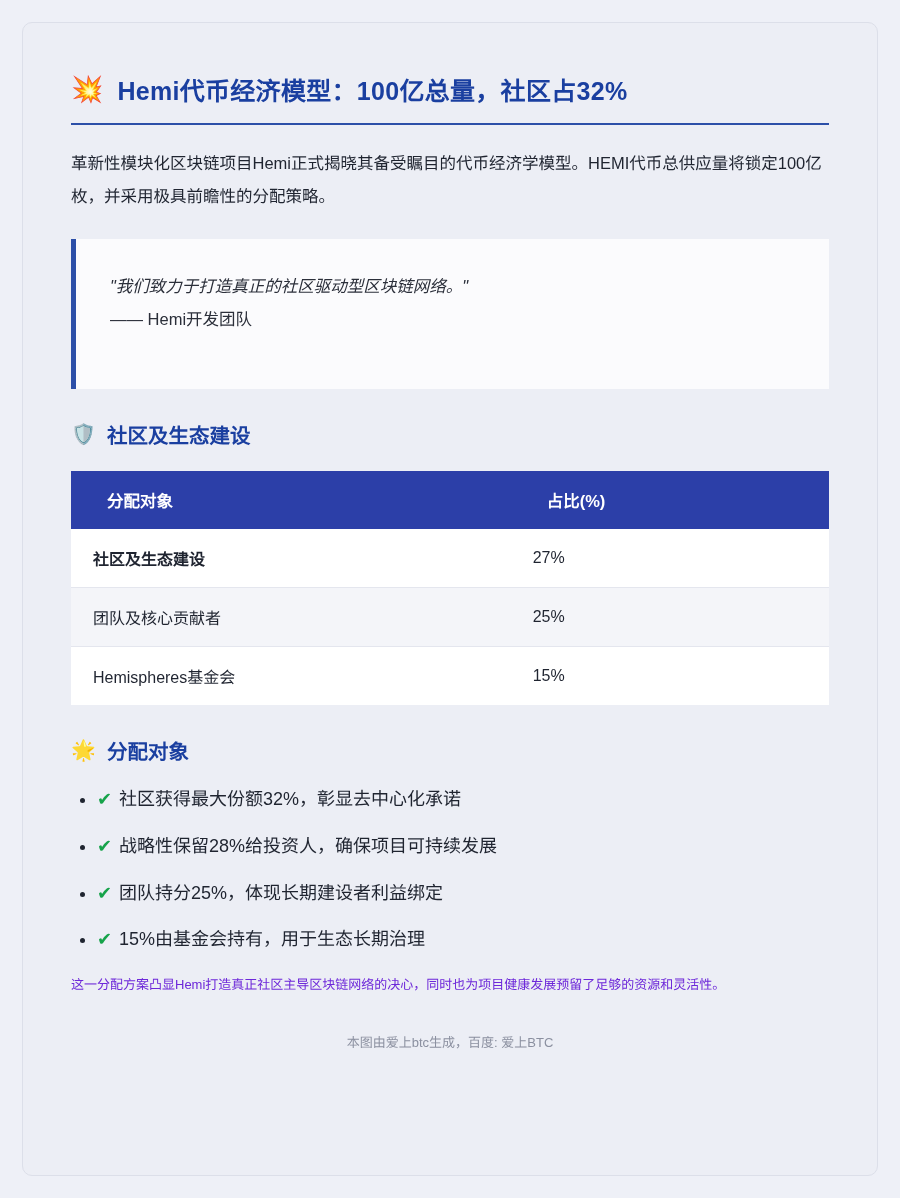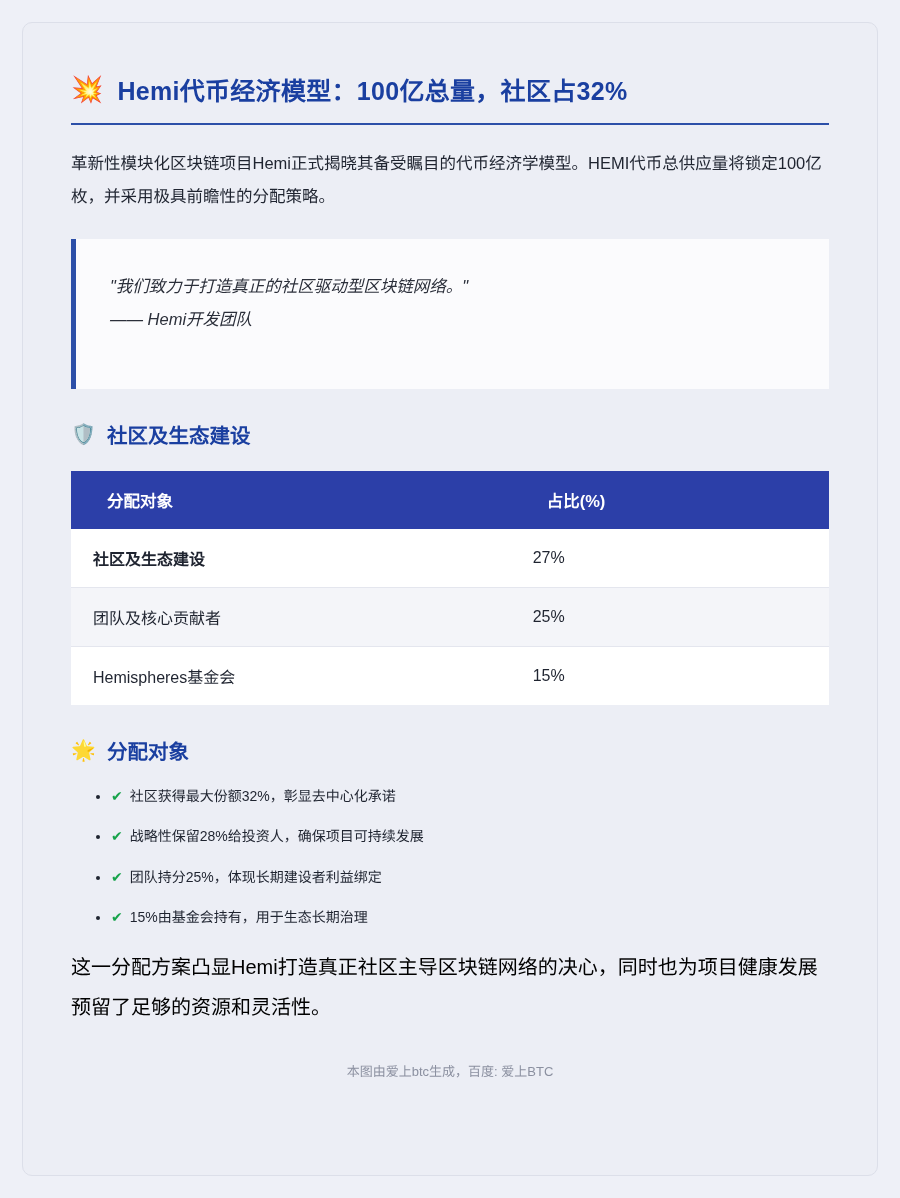--- a/index.html
+++ b/index.html
@@ -71,21 +71,20 @@
     min-height: 150px;
   }
   .quote-line {
     font-size: 16.5px;
     font-style: italic;
     line-height: 2.1;
     color: #2b2f3a;
   }
   .quote-author {
     font-size: 16.5px;
-    font-style: italic;
     color: #2b2f3a;
     margin-top: 2px;
   }
 
   
   .section-head {
     display: flex;
     align-items: center;
     gap: 11px;
     margin: 30px 0 0 0;
@@ -137,36 +136,36 @@
     font-weight: bold;
   }
 
   
   ul.highlights {
     margin: 20px 0 0 0;
     padding-left: 26px;
     list-style: disc;
   }
   ul.highlights li {
-    margin: 0 0 18px 14px;
-    font-size: 14px;
+    margin: 0 0 18px 0;
+    font-size: 18px;
     color: #1f2430;
     line-height: 1.6;
   }
   ul.highlights li .check {
     color: #16a34a;
     font-weight: bold;
     margin-right: 7px;
   }
 
   .closing {
     margin: 16px 0 0 0;
-    font-size: 20px;
+    font-size: 13px;
     line-height: 2;
-    color: #000000;
+    color: #6d28d9;
   }
 
   .footer {
     margin-top: 34px;
     text-align: center;
     font-size: 13px;
     color: #8b90a0;
   }
 </style>
 </head>

